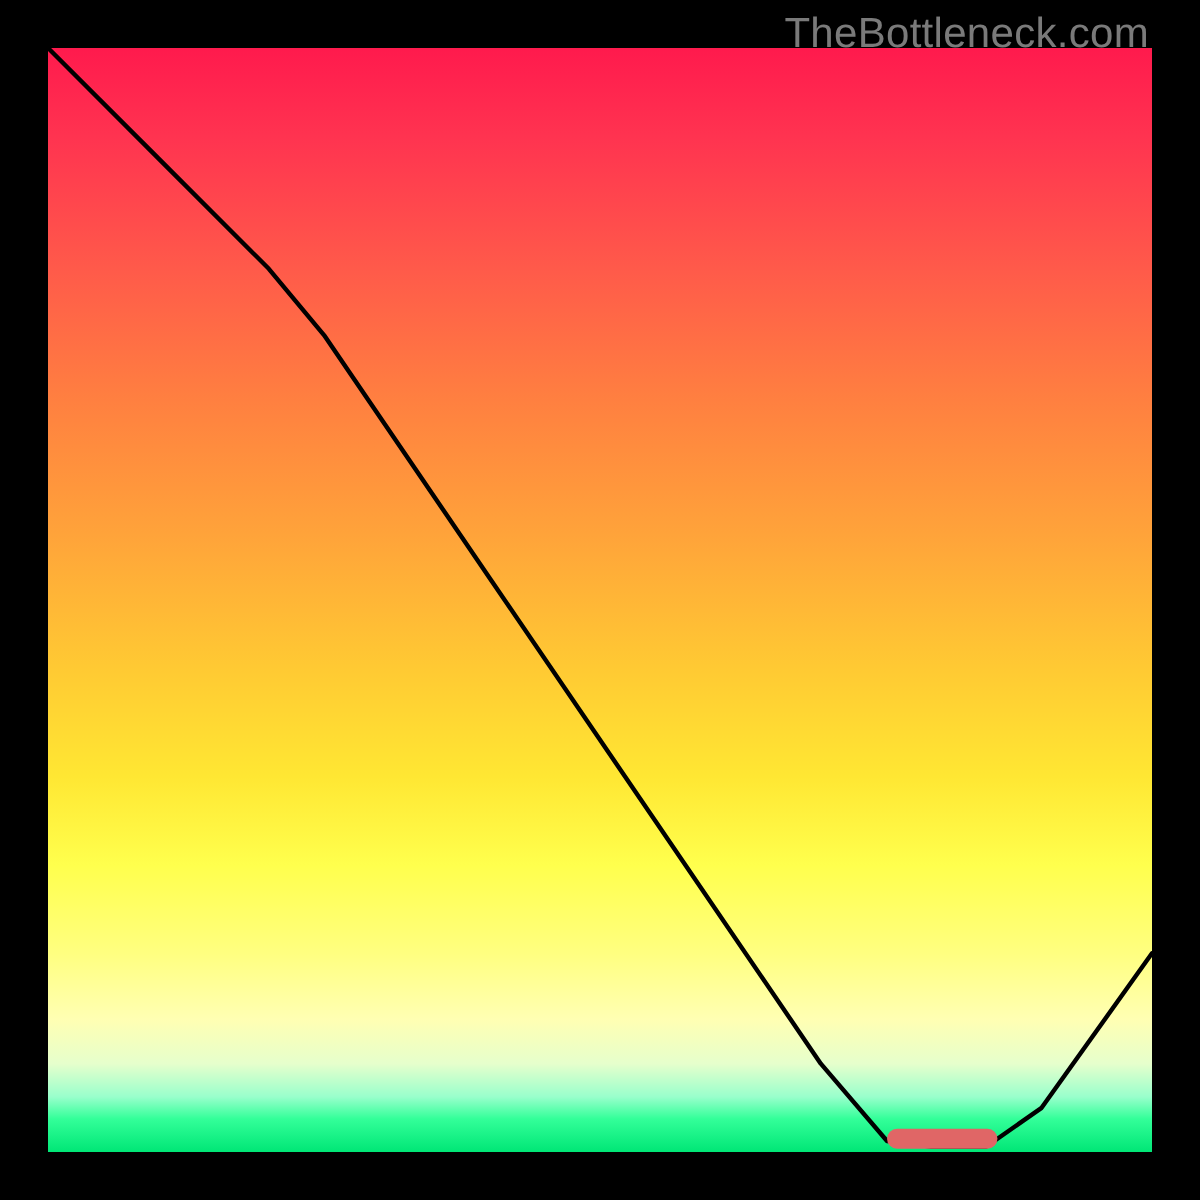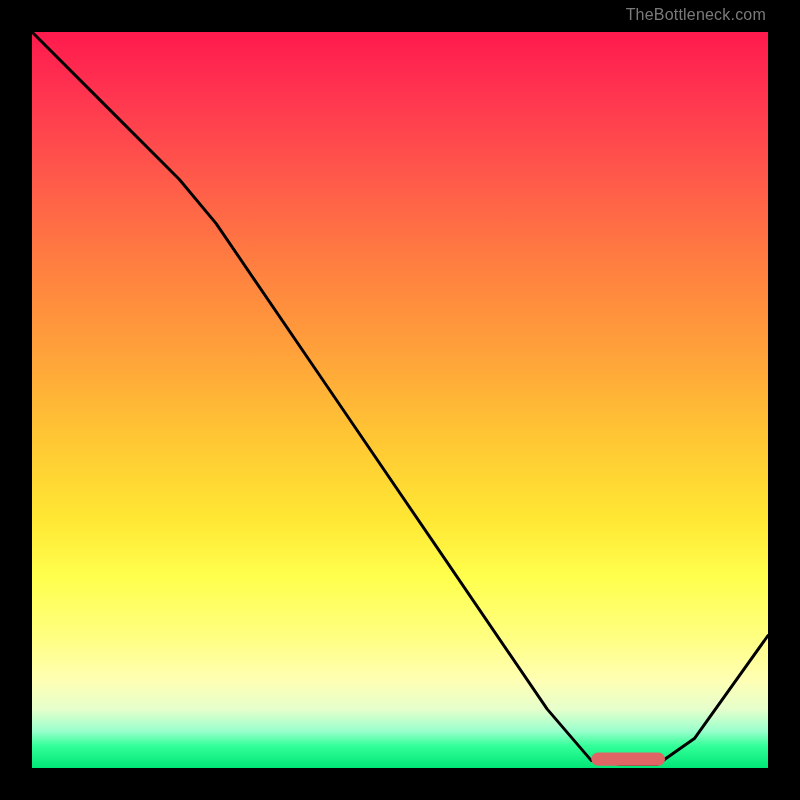--- a/index.html
+++ b/index.html
@@ -42,21 +42,21 @@
   }
   .curve {
     position: absolute;
     inset: 0;
   }
   .watermark {
     position: absolute;
     top: 6px;
     right: 34px;
     color: #7a7a7a;
-    font-size: 16px;
+    font-size: 28px;
     letter-spacing: 0.2px;
     font-weight: 500;
   }
 </style>
 </head>
 <body>
 
 <div class="watermark">TheBottleneck.com</div>
 
 <div class="frame">

